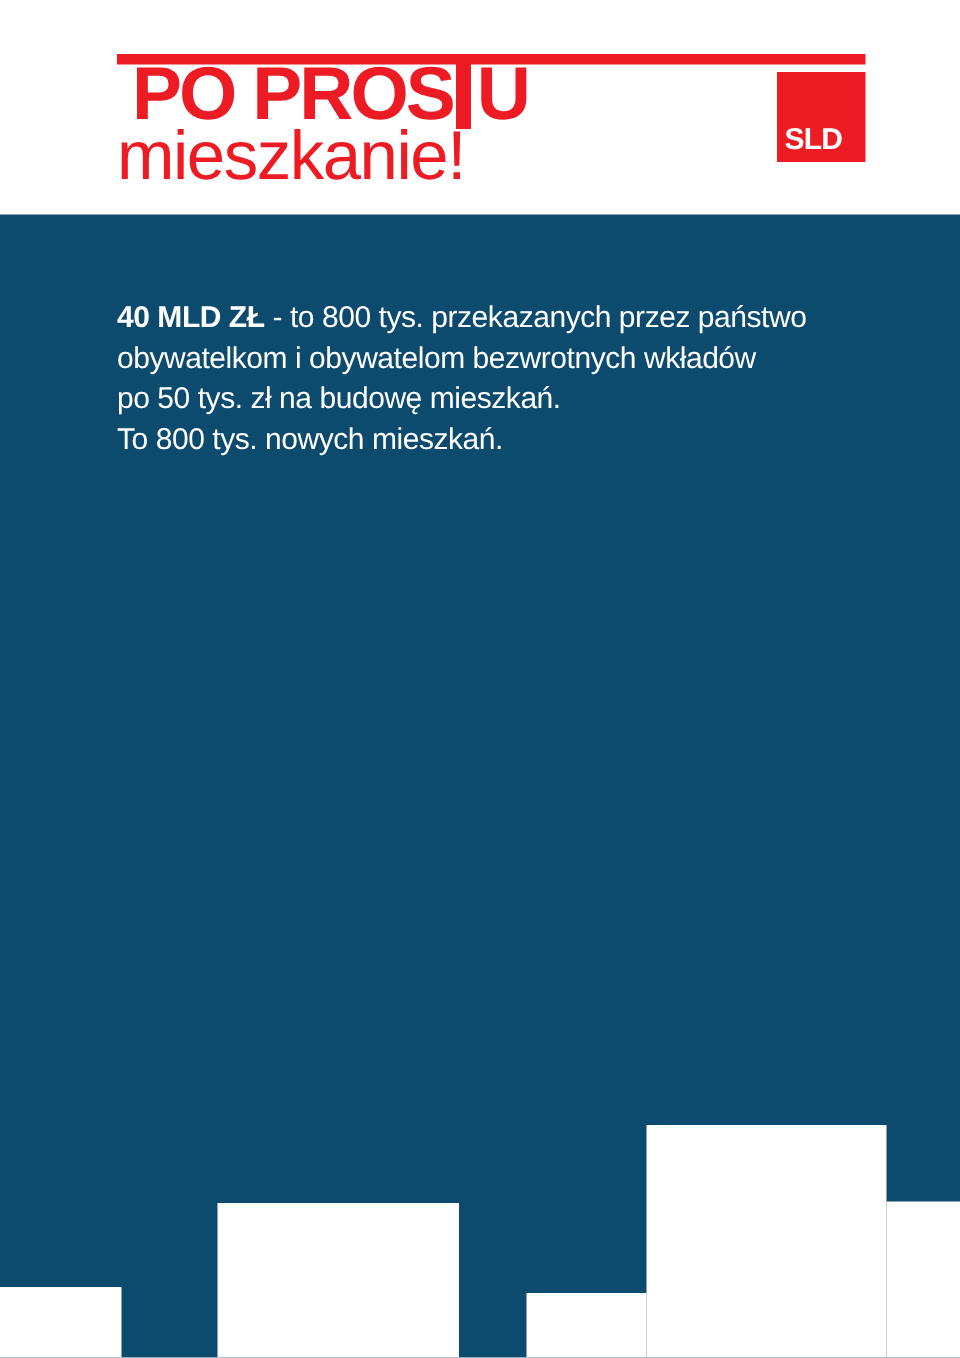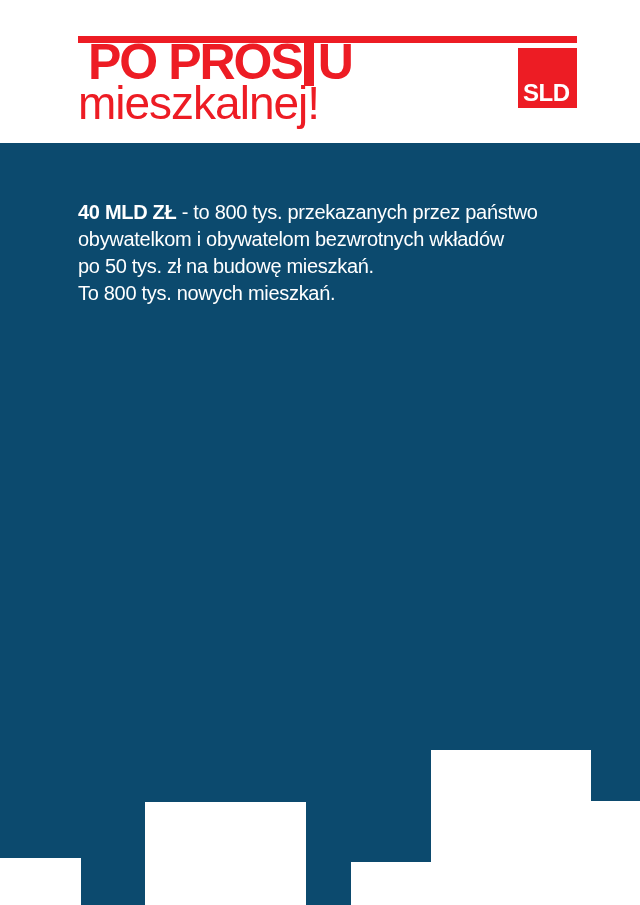--- a/index.html
+++ b/index.html
@@ -7,21 +7,21 @@
   .poster{position:relative;width:640px;height:905px;overflow:hidden;background:#ffffff;}
 
   
   .header{position:absolute;left:0;top:0;width:640px;height:143px;background:#ffffff;}
   .top-rule{position:absolute;left:78px;top:36px;width:499px;height:7px;background:#ED1C24;}
   .title{position:absolute;left:88px;top:37px;margin:0;display:flex;align-items:center;}
   .title .t-txt{font-size:50px;line-height:50px;font-weight:700;letter-spacing:-2px;color:#ED1C24;white-space:pre;}
   .t-stem{width:10px;height:48px;background:#ED1C24;margin:0 4px 0 2px;}
   .subtitle{position:absolute;left:78px;top:80px;font-size:46px;line-height:46px;font-weight:400;letter-spacing:-1px;color:#ED1C24;}
   .sld-logo{position:absolute;left:518px;top:48px;width:59px;height:60px;background:#ED1C24;}
-  .sld-logo span{position:absolute;left:5px;bottom:3px;color:#ffffff;font-weight:700;font-size:24px;line-height:24px;letter-spacing:-0.5px;}
+  .sld-logo span{position:absolute;left:5px;bottom:3px;color:#ffffff;font-weight:700;font-size:20px;line-height:24px;letter-spacing:-0.5px;}
 
   
   .red-body{position:absolute;left:0;top:143px;width:640px;height:762px;background:#0c4a6e;}
   .text-col{position:absolute;left:78px;top:56px;width:530px;color:#ffffff;}
   .text-col p{margin:0 0 20px 0;font-size:20px;line-height:27px;letter-spacing:-0.3px;font-weight:400;}
   .text-col strong{font-weight:700;}
 
   
   .cut{position:absolute;background:#ffffff;}
   .cut-a{left:0;   top:715px;width:81px; height:47px;}
@@ -35,21 +35,21 @@
 
 <div class="poster">
 
   <header class="header">
     <div class="top-rule"></div>
     <h1 class="title">
       <span class="t-txt">PO PROS</span>
       <span class="t-stem"></span>
       <span class="t-txt">U</span>
     </h1>
-    <div class="subtitle">mieszkalnej!</div>
+    <div class="subtitle">mieszkanie!</div>
     <div class="sld-logo">
       <span>SLD</span>
     </div>
   </header>
 
   <main class="red-body">
     <section class="text-col">
         <p><strong>40 MLD ZŁ </strong>- to 800 tys. przekazanych przez państwo<br>obywatelkom i obywatelom bezwrotnych wkładów<br>po 50 tys. zł na budowę mieszkań.<br>To 800 tys. nowych mieszkań.</p>
       </section>
 

